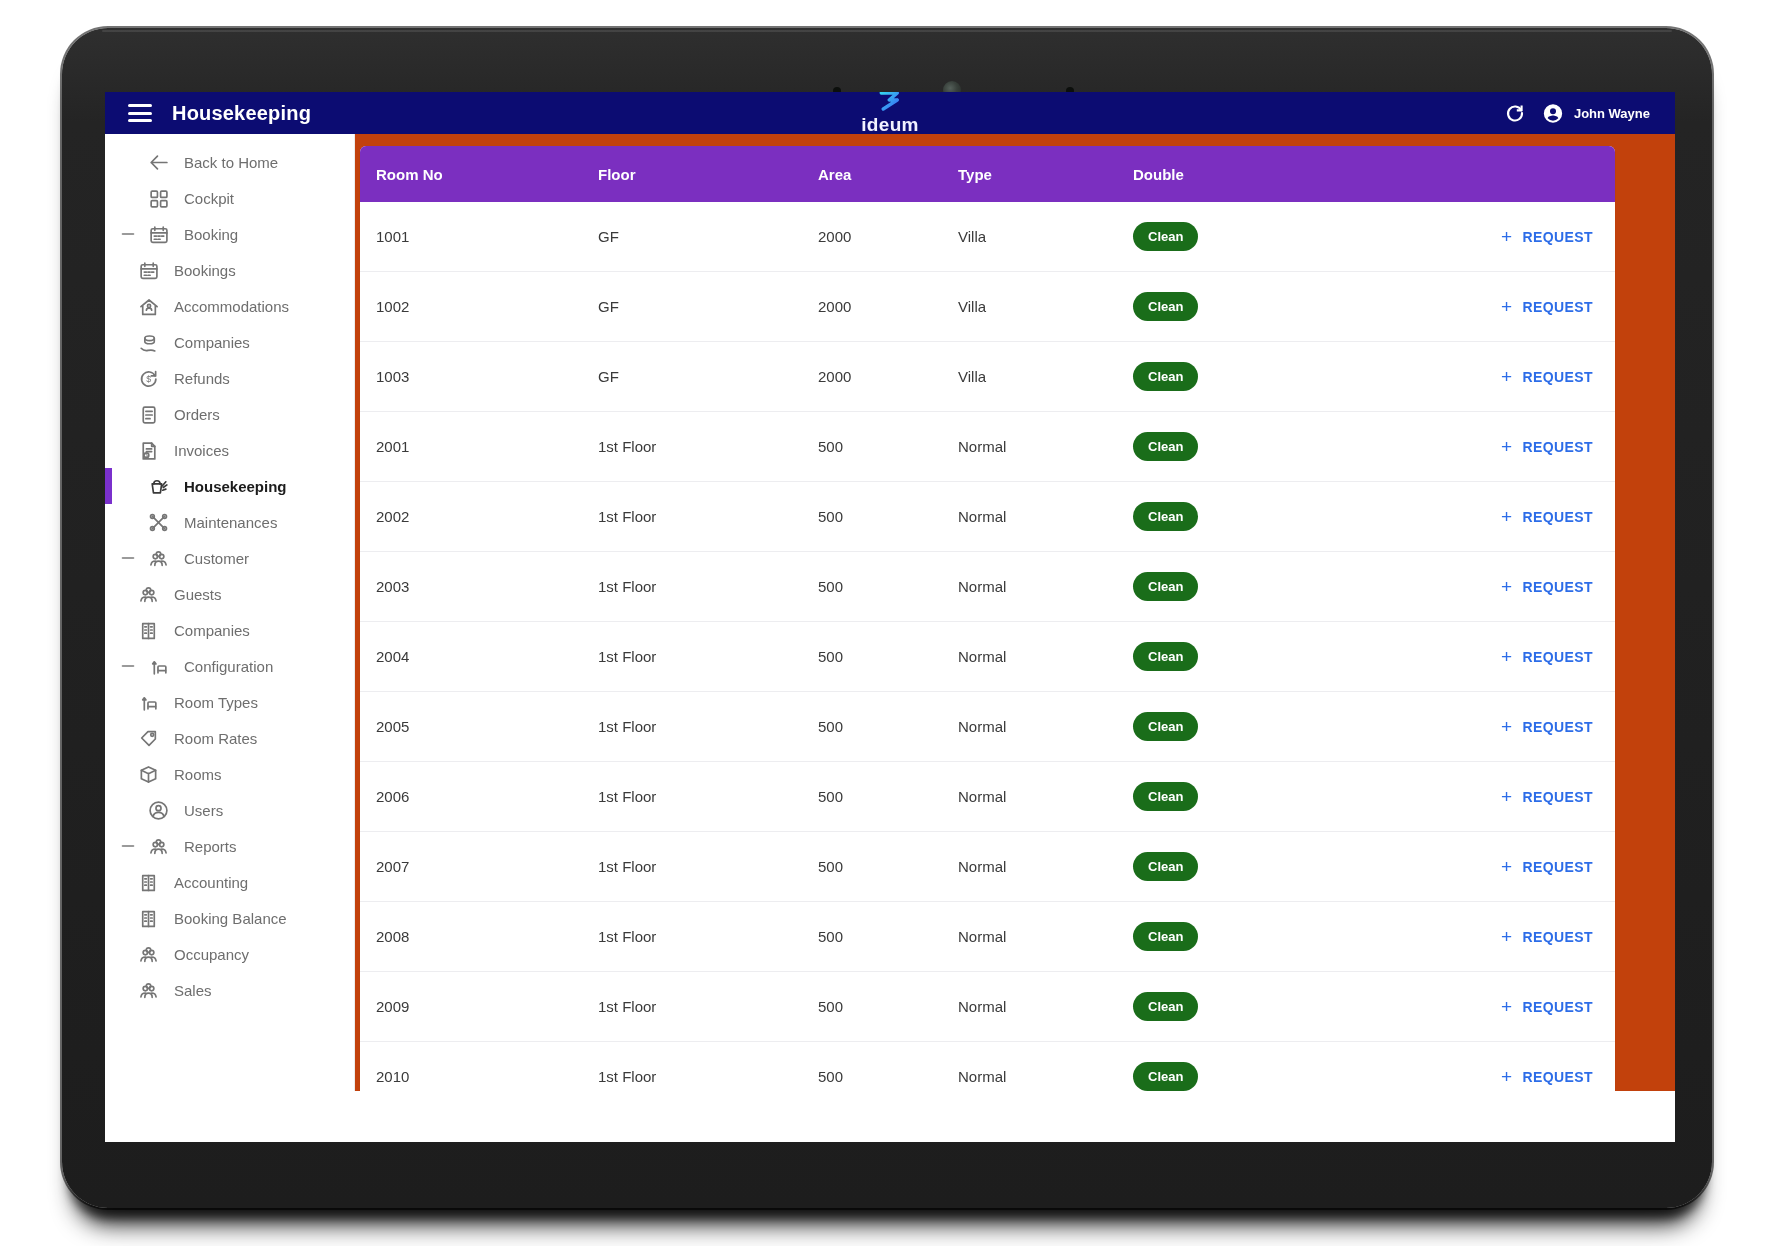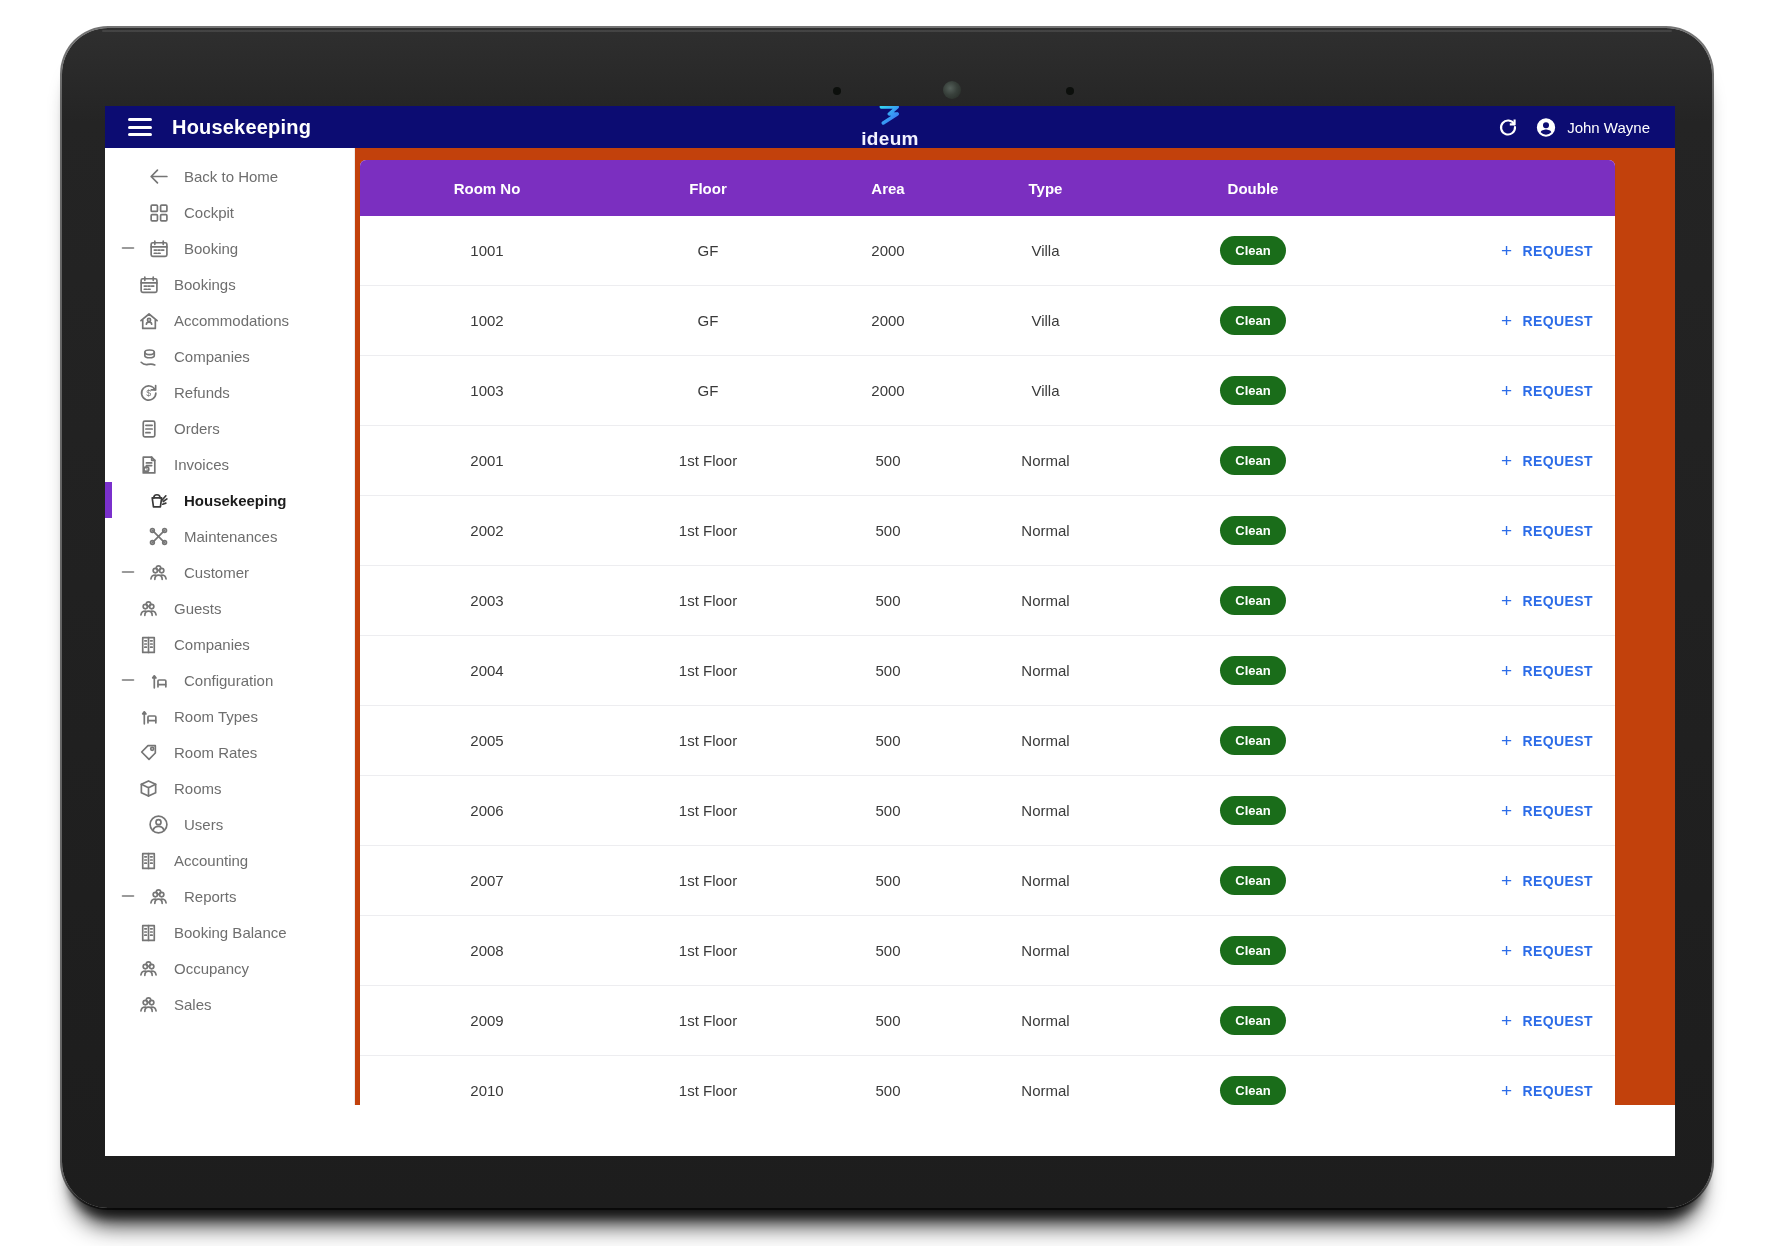--- a/index.html
+++ b/index.html
@@ -15,33 +15,33 @@
     box-shadow:0 0 0 2px rgba(0,0,0,.55), 0 16px 10px -6px rgba(0,0,0,.55), 0 30px 24px -14px rgba(0,0,0,.9);
   }
   .tablet::before{ content:""; position:absolute; left:40px; right:40px; top:2px; height:2px; background:rgba(255,255,255,.10); border-radius:2px; }
   .camera-dot { position:absolute; top:59px; width:8px; height:8px; border-radius:50%; background:#0c0f0c; }
   .camera-dot.left { left:771px; }
   .camera-dot.right { left:1004px; }
   .camera-lens { position:absolute; top:53px; left:881px; width:18px; height:18px; border-radius:50%;
     background:radial-gradient(circle at 40% 40%, #55605a 0%, #38403b 45%, #232823 100%); }
 
   
-  .screen { position:absolute; left:43px; top:78px; width:1570px; height:1050px; background:#ffffff; overflow:hidden;text-align:center; }
+  .screen { position:absolute; left:43px; top:64px; width:1570px; height:1050px; background:#ffffff; overflow:hidden; }
 
   
   .topbar { position:relative; height:42px; background:var(--c-topbar,#0c0c72); display:flex; align-items:center; color:#fff; }
   .hamburger { margin-left:23px; width:24px; height:18px; display:flex; flex-direction:column; justify-content:space-between; cursor:pointer; }
   .hamburger span { display:block; height:3px; border-radius:2px; background:#fff; }
   .topbar h1 { margin-left:20px; font-size:20px; font-weight:bold; letter-spacing:.2px; }
   .logo { position:absolute; left:50%; top:50%; transform:translate(-50%,-50%); display:flex; align-items:center; gap:2px;flex-direction:column; }
   .logo .mark { width:24px; height:22px; }
   .logo .word { color:#f2f2ff; font-size:19px; font-weight:bold; letter-spacing:.3px; }
   .topbar-right { position:absolute; right:25px; display:flex; align-items:center; gap:16px; }
   .icon-btn { width:22px; height:22px; cursor:pointer; display:flex; align-items:center; justify-content:center; }
-  .user-name { font-size:15px; font-weight:normal; margin-left:-6px; }
+  .user-name { font-size:13px; font-weight:bold; margin-left:-6px; }
 
   
   .content { display:flex; height:957px; background:#c2410c; }
 
   
   .sidebar { width:250px; background:#fff; border-right:1px solid #ececec; padding-top:10px; flex:none; overflow:hidden; }
   .nav-item { position:relative; height:36px; display:flex; align-items:center; gap:15px; color:#6e6e6e; font-size:15px; cursor:pointer; }
   .nav-item.lvl1 { padding-left:42px; }
   .nav-item.lvl2 { padding-left:32px; }
   .nav-item .minus { position:absolute; left:16px; top:50%; transform:translateY(-50%); width:14px; height:14px; color:#7a7a7a; }
@@ -302,43 +302,43 @@
             <div class="nav-item lvl1">
               <span class="nv-icon">
                 <svg width="21" height="21" viewBox="0 0 20 20">
                   <circle cx="10" cy="10" r="8" fill="none" stroke-width="1.6" stroke-linecap="round" stroke-linejoin="round"></circle>
                   <circle cx="10" cy="7.8" r="2.4" fill="none" stroke-width="1.6" stroke-linecap="round" stroke-linejoin="round"></circle>
                   <path d="M4.8 15.6c.7-2.6 2.8-3.8 5.2-3.8s4.5 1.2 5.2 3.8" fill="none" stroke-width="1.6" stroke-linecap="round" stroke-linejoin="round"></path>
                 </svg>
               </span>
               <span>Users</span>
             </div>
-            <div class="nav-item lvl2">
-              <span class="nv-icon">
-                <svg width="21" height="21" viewBox="0 0 20 20">
-                  <rect x="4.5" y="3.5" width="11" height="14" fill="none" stroke-width="1.6" stroke-linecap="round" stroke-linejoin="round"></rect>
-                  <path d="M10 3.5v14" fill="none" stroke-width="1.6" stroke-linecap="round" stroke-linejoin="round"></path>
-                  <path d="M6.5 6.5h1.5M12 6.5h1.5M6.5 9.5h1.5M12 9.5h1.5M6.5 12.5h1.5M12 12.5h1.5" fill="none" stroke-width="1.6" stroke-linecap="round" stroke-linejoin="round"></path>
-                </svg>
-              </span>
-              <span>Accounting</span>
-            </div>
             <div class="nav-item lvl1">
               <svg class="minus" viewBox="0 0 14 14">
                 <path d="M1.5 7h11" stroke="#7a7a7a" stroke-width="1.6" stroke-linecap="round"></path>
               </svg>
               <span class="nv-icon">
                 <svg width="21" height="21" viewBox="0 0 20 20">
                   <circle cx="7" cy="8.2" r="2.1" fill="none" stroke-width="1.6" stroke-linecap="round" stroke-linejoin="round"></circle>
                   <circle cx="13" cy="8.2" r="2.1" fill="none" stroke-width="1.6" stroke-linecap="round" stroke-linejoin="round"></circle>
                   <circle cx="10" cy="5.8" r="2.1" fill="none" stroke-width="1.6" stroke-linecap="round" stroke-linejoin="round"></circle>
                   <path d="M2.8 16c.4-2.4 2-3.6 4.2-3.6M17.2 16c-.4-2.4-2-3.6-4.2-3.6M6.5 16.5c0-2.6 1.5-4 3.5-4s3.5 1.4 3.5 4" fill="none" stroke-width="1.6" stroke-linecap="round" stroke-linejoin="round"></path>
                 </svg>
               </span>
               <span>Reports</span>
+            </div>
+            <div class="nav-item lvl2">
+              <span class="nv-icon">
+                <svg width="21" height="21" viewBox="0 0 20 20">
+                  <rect x="4.5" y="3.5" width="11" height="14" fill="none" stroke-width="1.6" stroke-linecap="round" stroke-linejoin="round"></rect>
+                  <path d="M10 3.5v14" fill="none" stroke-width="1.6" stroke-linecap="round" stroke-linejoin="round"></path>
+                  <path d="M6.5 6.5h1.5M12 6.5h1.5M6.5 9.5h1.5M12 9.5h1.5M6.5 12.5h1.5M12 12.5h1.5" fill="none" stroke-width="1.6" stroke-linecap="round" stroke-linejoin="round"></path>
+                </svg>
+              </span>
+              <span>Accounting</span>
             </div>
             <div class="nav-item lvl2">
               <span class="nv-icon">
                 <svg width="21" height="21" viewBox="0 0 20 20">
                   <rect x="4.5" y="3.5" width="11" height="14" fill="none" stroke-width="1.6" stroke-linecap="round" stroke-linejoin="round"></rect>
                   <path d="M10 3.5v14" fill="none" stroke-width="1.6" stroke-linecap="round" stroke-linejoin="round"></path>
                   <path d="M6.5 6.5h1.5M12 6.5h1.5M6.5 9.5h1.5M12 9.5h1.5M6.5 12.5h1.5M12 12.5h1.5" fill="none" stroke-width="1.6" stroke-linecap="round" stroke-linejoin="round"></path>
                 </svg>
               </span>
               <span>Booking Balance</span>

